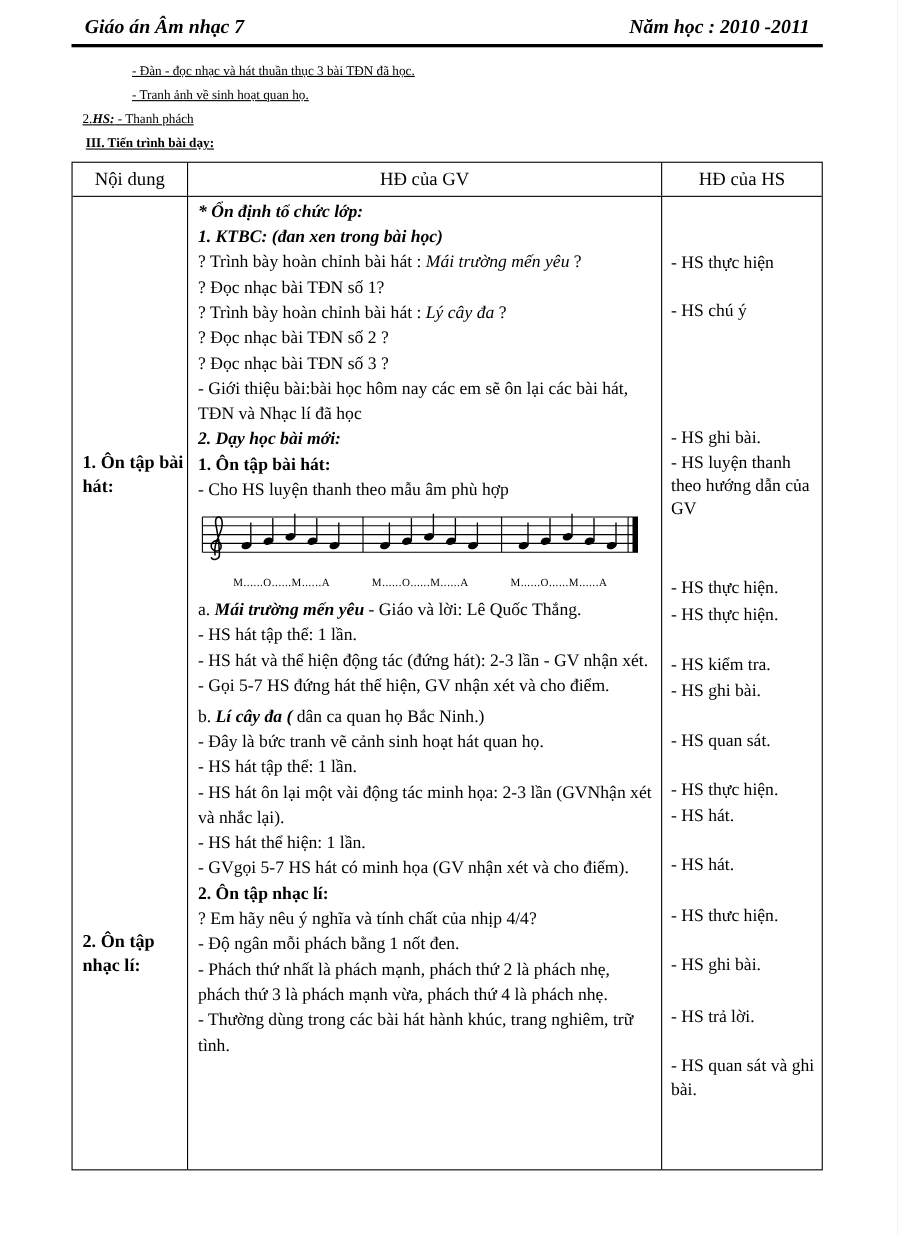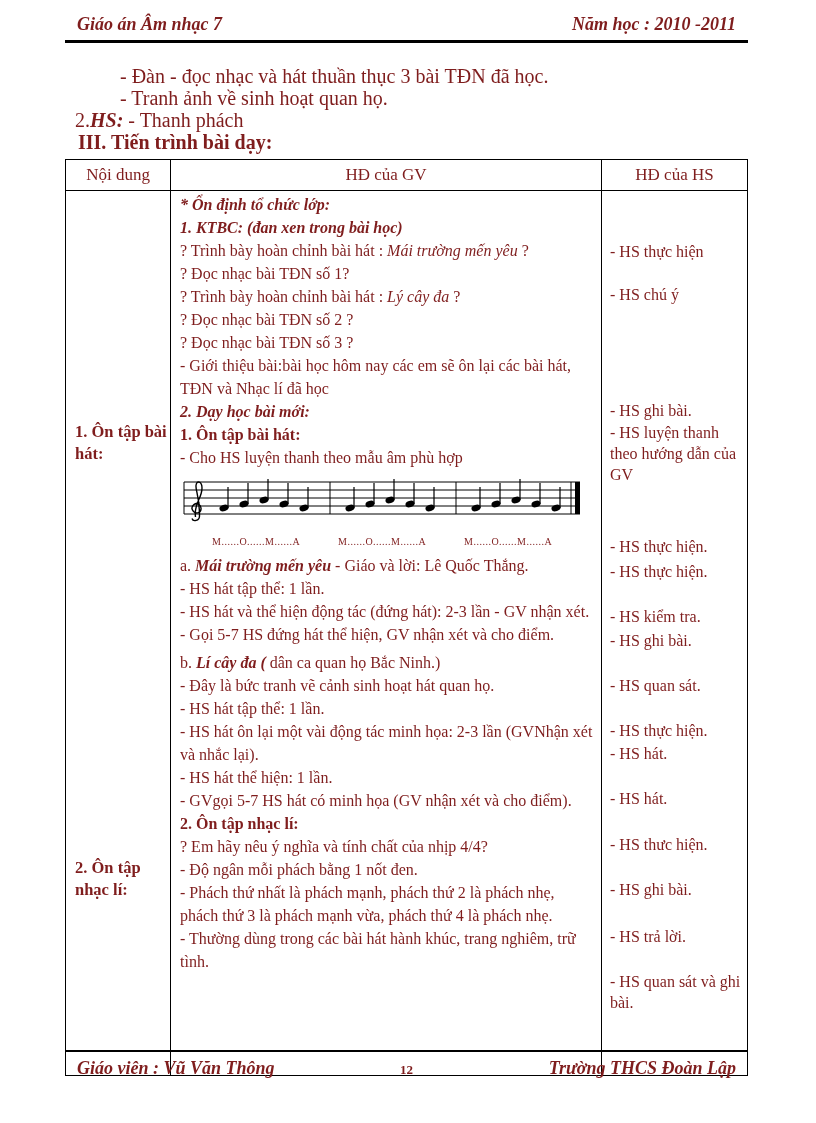--- a/index.html
+++ b/index.html
@@ -1,29 +1,29 @@
 <!DOCTYPE html>
 <html><head>
 <meta charset="utf-8">
 <style>
   * { box-sizing: border-box; }
   html,body { margin:0; padding:0; background:#e8e8e8; }
   .page {
     width:816px; height:1123px; margin:0 auto; background:#ffffff;
-    font-family:"Liberation Serif", serif; color:#7f1d1d; position:relative; overflow:hidden;
+    font-family:"Liberation Serif", serif; color:#000000; position:relative; overflow:hidden;
   }
   .content { position:absolute; left:65px; right:68px; top:12px; }
 
   
   .doc-header { display:flex; justify-content:space-between; align-items:flex-end;
     font-weight:bold; font-style:italic; font-size:18px; padding:2px 12px 5px 12px;
     border-bottom:3px solid #000; }
 
   
-  .intro { margin-top:22px; font-size:20px; line-height:22px; }
+  .intro { margin-top:10px; font-size:12px; line-height:22px;text-decoration:underline; }
   .intro .indent2 { padding-left:55px; }
   .intro .indent1 { padding-left:10px; }
   .intro .section { font-weight:bold; padding-left:13px; }
   .bi { font-weight:bold; font-style:italic; }
   .b  { font-weight:bold; }
   .i  { font-style:italic; }
 
   
   .tbl { border:1px solid #000; margin-top:6px; width:100%; }
   .thead { display:flex; border-bottom:1px solid #000; }
@@ -183,18 +183,13 @@
           <div class="hs-item" style="top:643px">- HS thưc hiện.</div>
           <div class="hs-item" style="top:688px">- HS ghi bài.</div>
           <div class="hs-item" style="top:735px">- HS trả lời.</div>
           <div class="hs-item" style="top:780px">- HS quan sát và ghi bài.</div>
         </div>
 
       </div>
     </div>
   </div>
 
-  <div class="doc-footer">
-    <span>Giáo viên : Vũ Văn Thông</span>
-    <span class="pgnum">12</span>
-    <span>Trường THCS Đoàn Lập</span>
-  </div>
 </div>
 
 </body></html>

